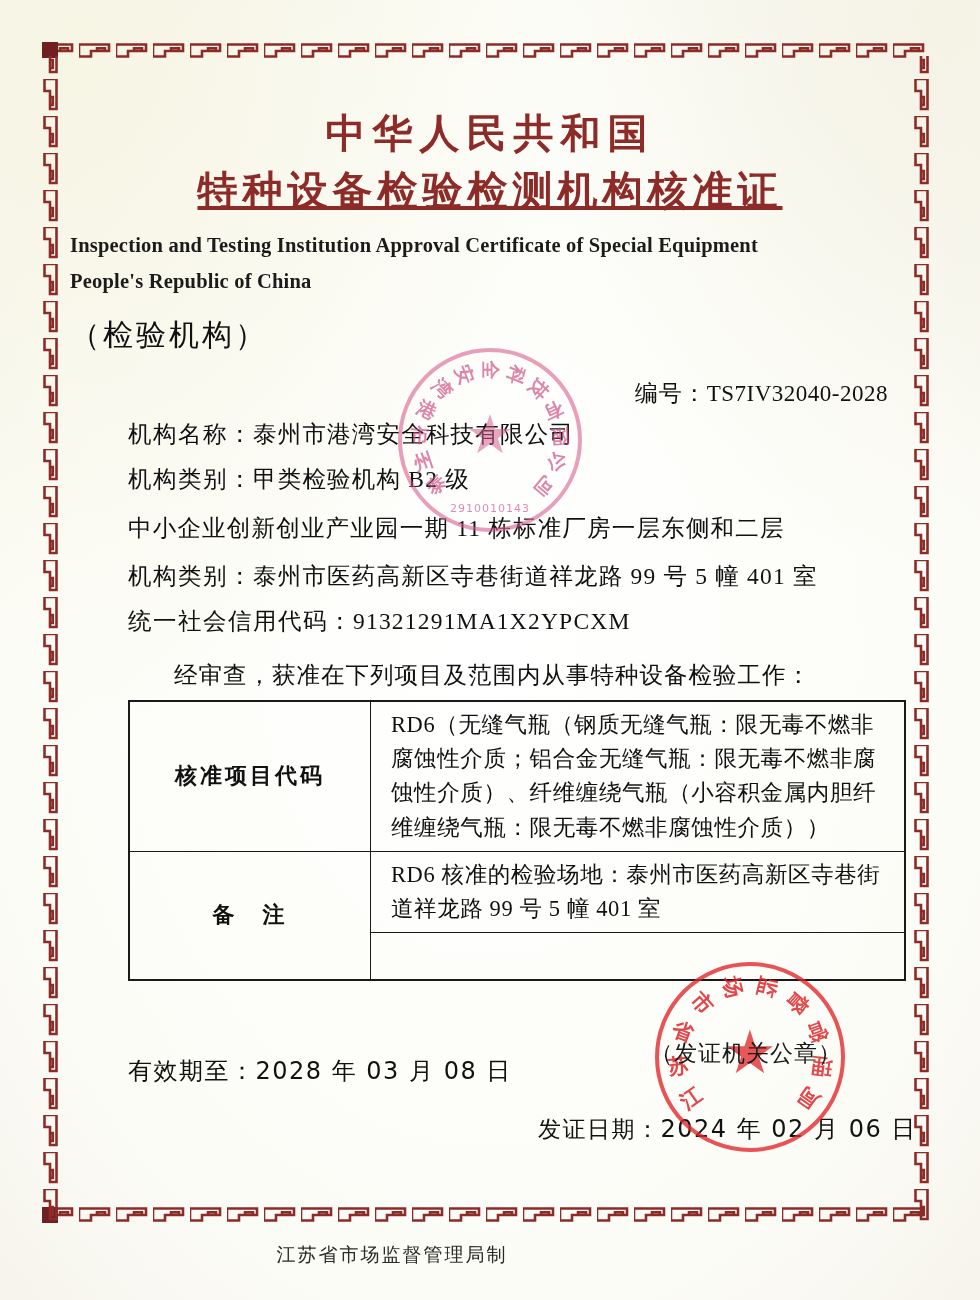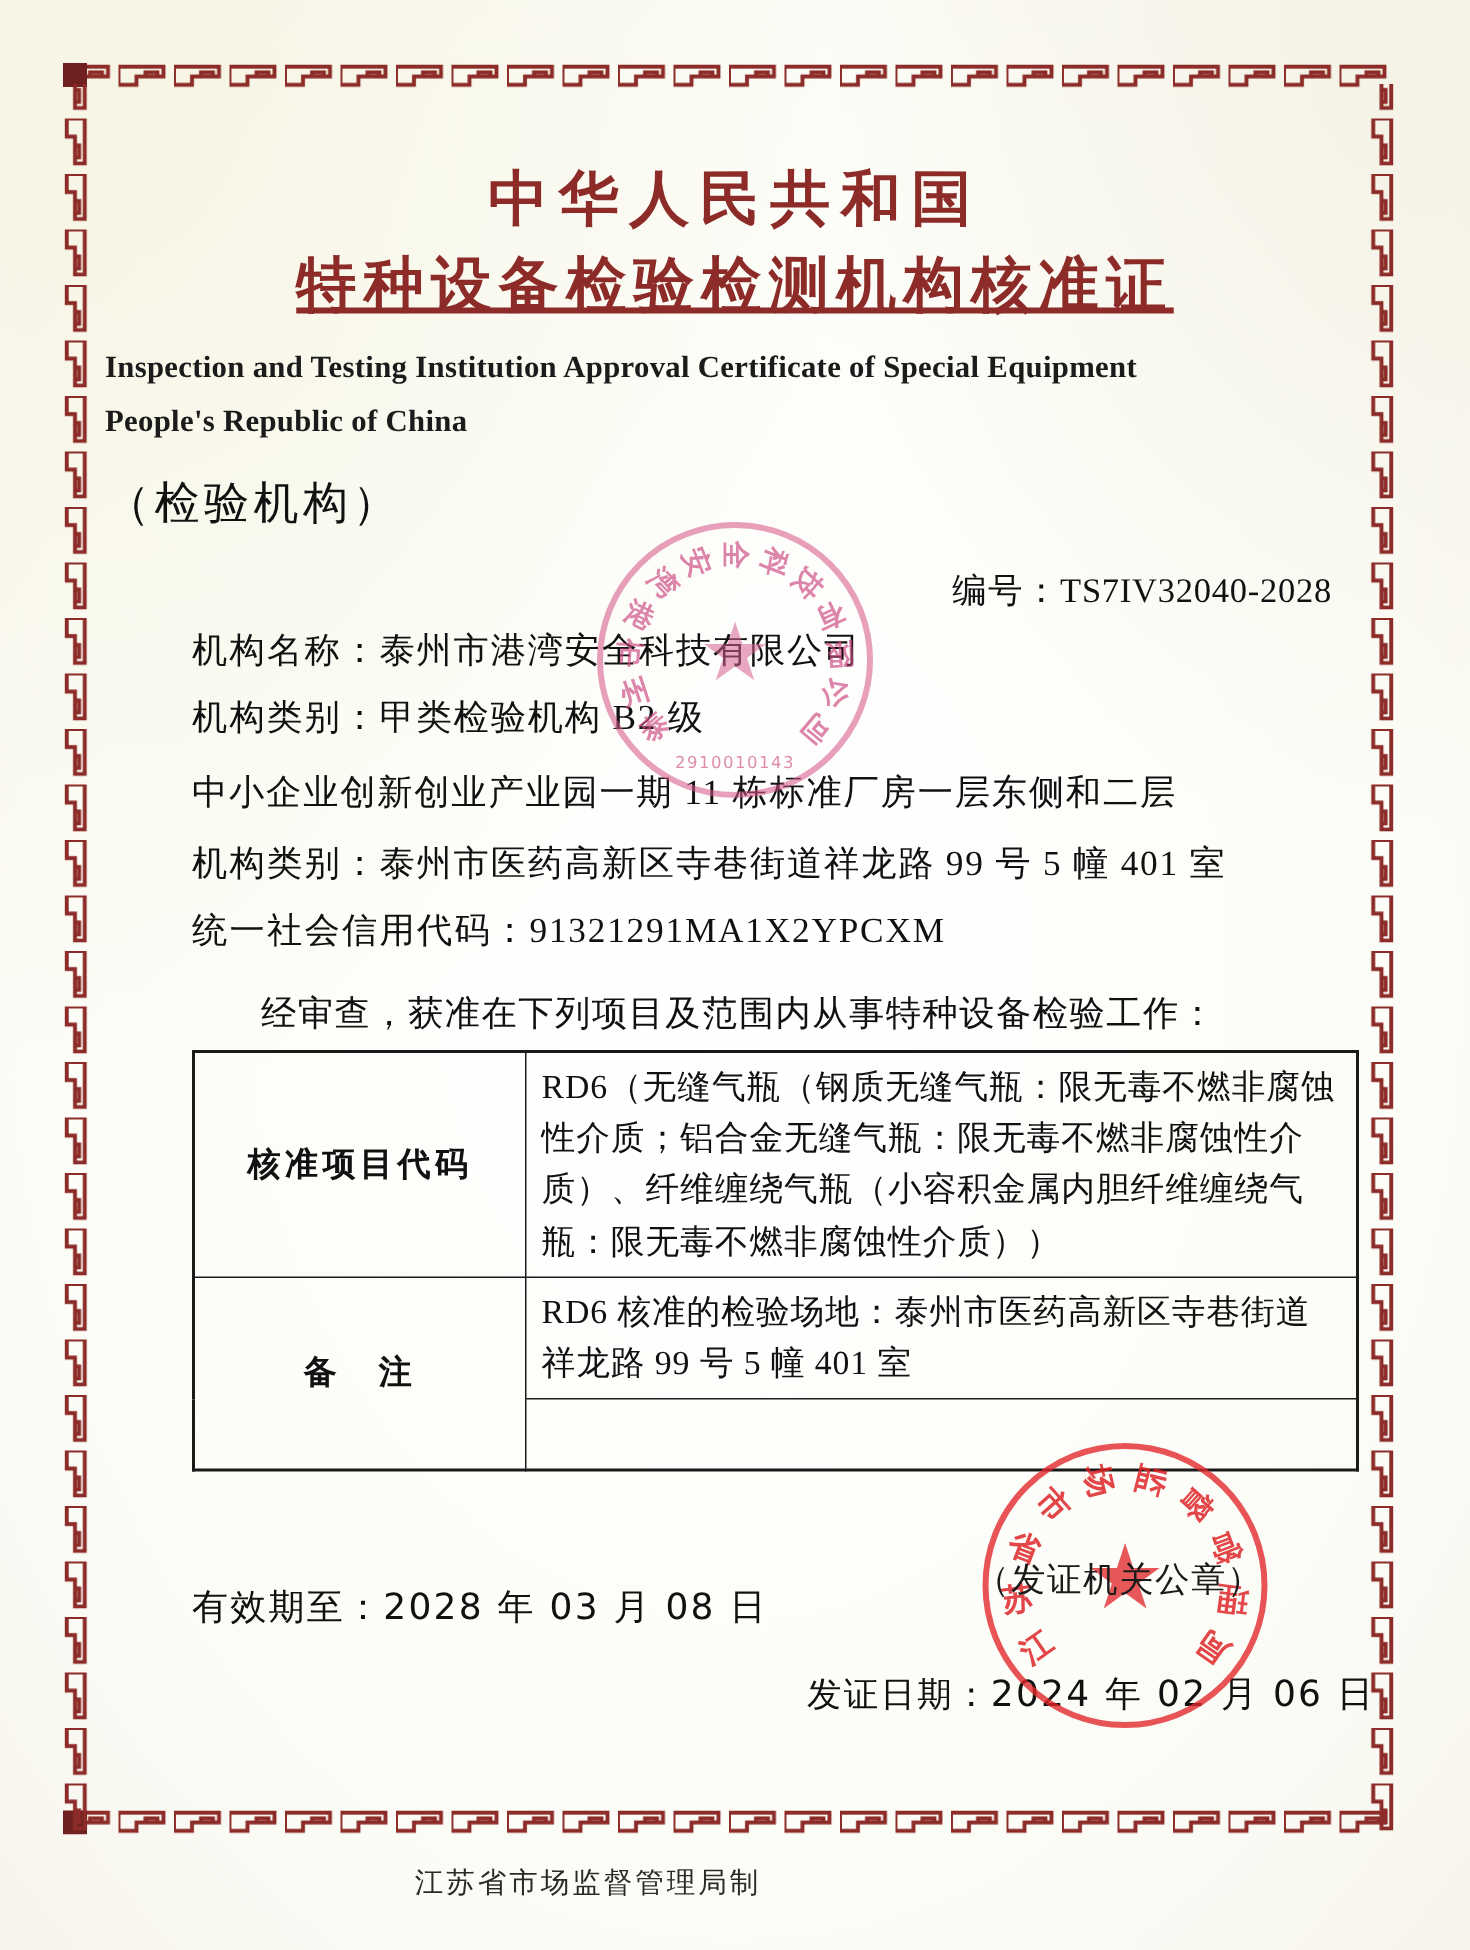--- a/index.html
+++ b/index.html
@@ -141,21 +141,21 @@
   table.cert-table {
     border-collapse: collapse;
     width: 778px;
     margin-left: 58px;
     border: 2.2px solid #1a1a1a;
     table-layout: fixed;
   }
   table.cert-table td {
     border: 1.4px solid #1a1a1a;
     vertical-align: middle;
-    padding: 6px 10px;
+    padding: 6px 20px;
   }
   td.label-cell {
     width: 200px;
     text-align: center;
     font-family: "DejaVu Sans", "Liberation Sans", sans-serif;
     font-weight: bold;
     font-size: 22px;
     letter-spacing: 3px;
     color: #111;
   }

